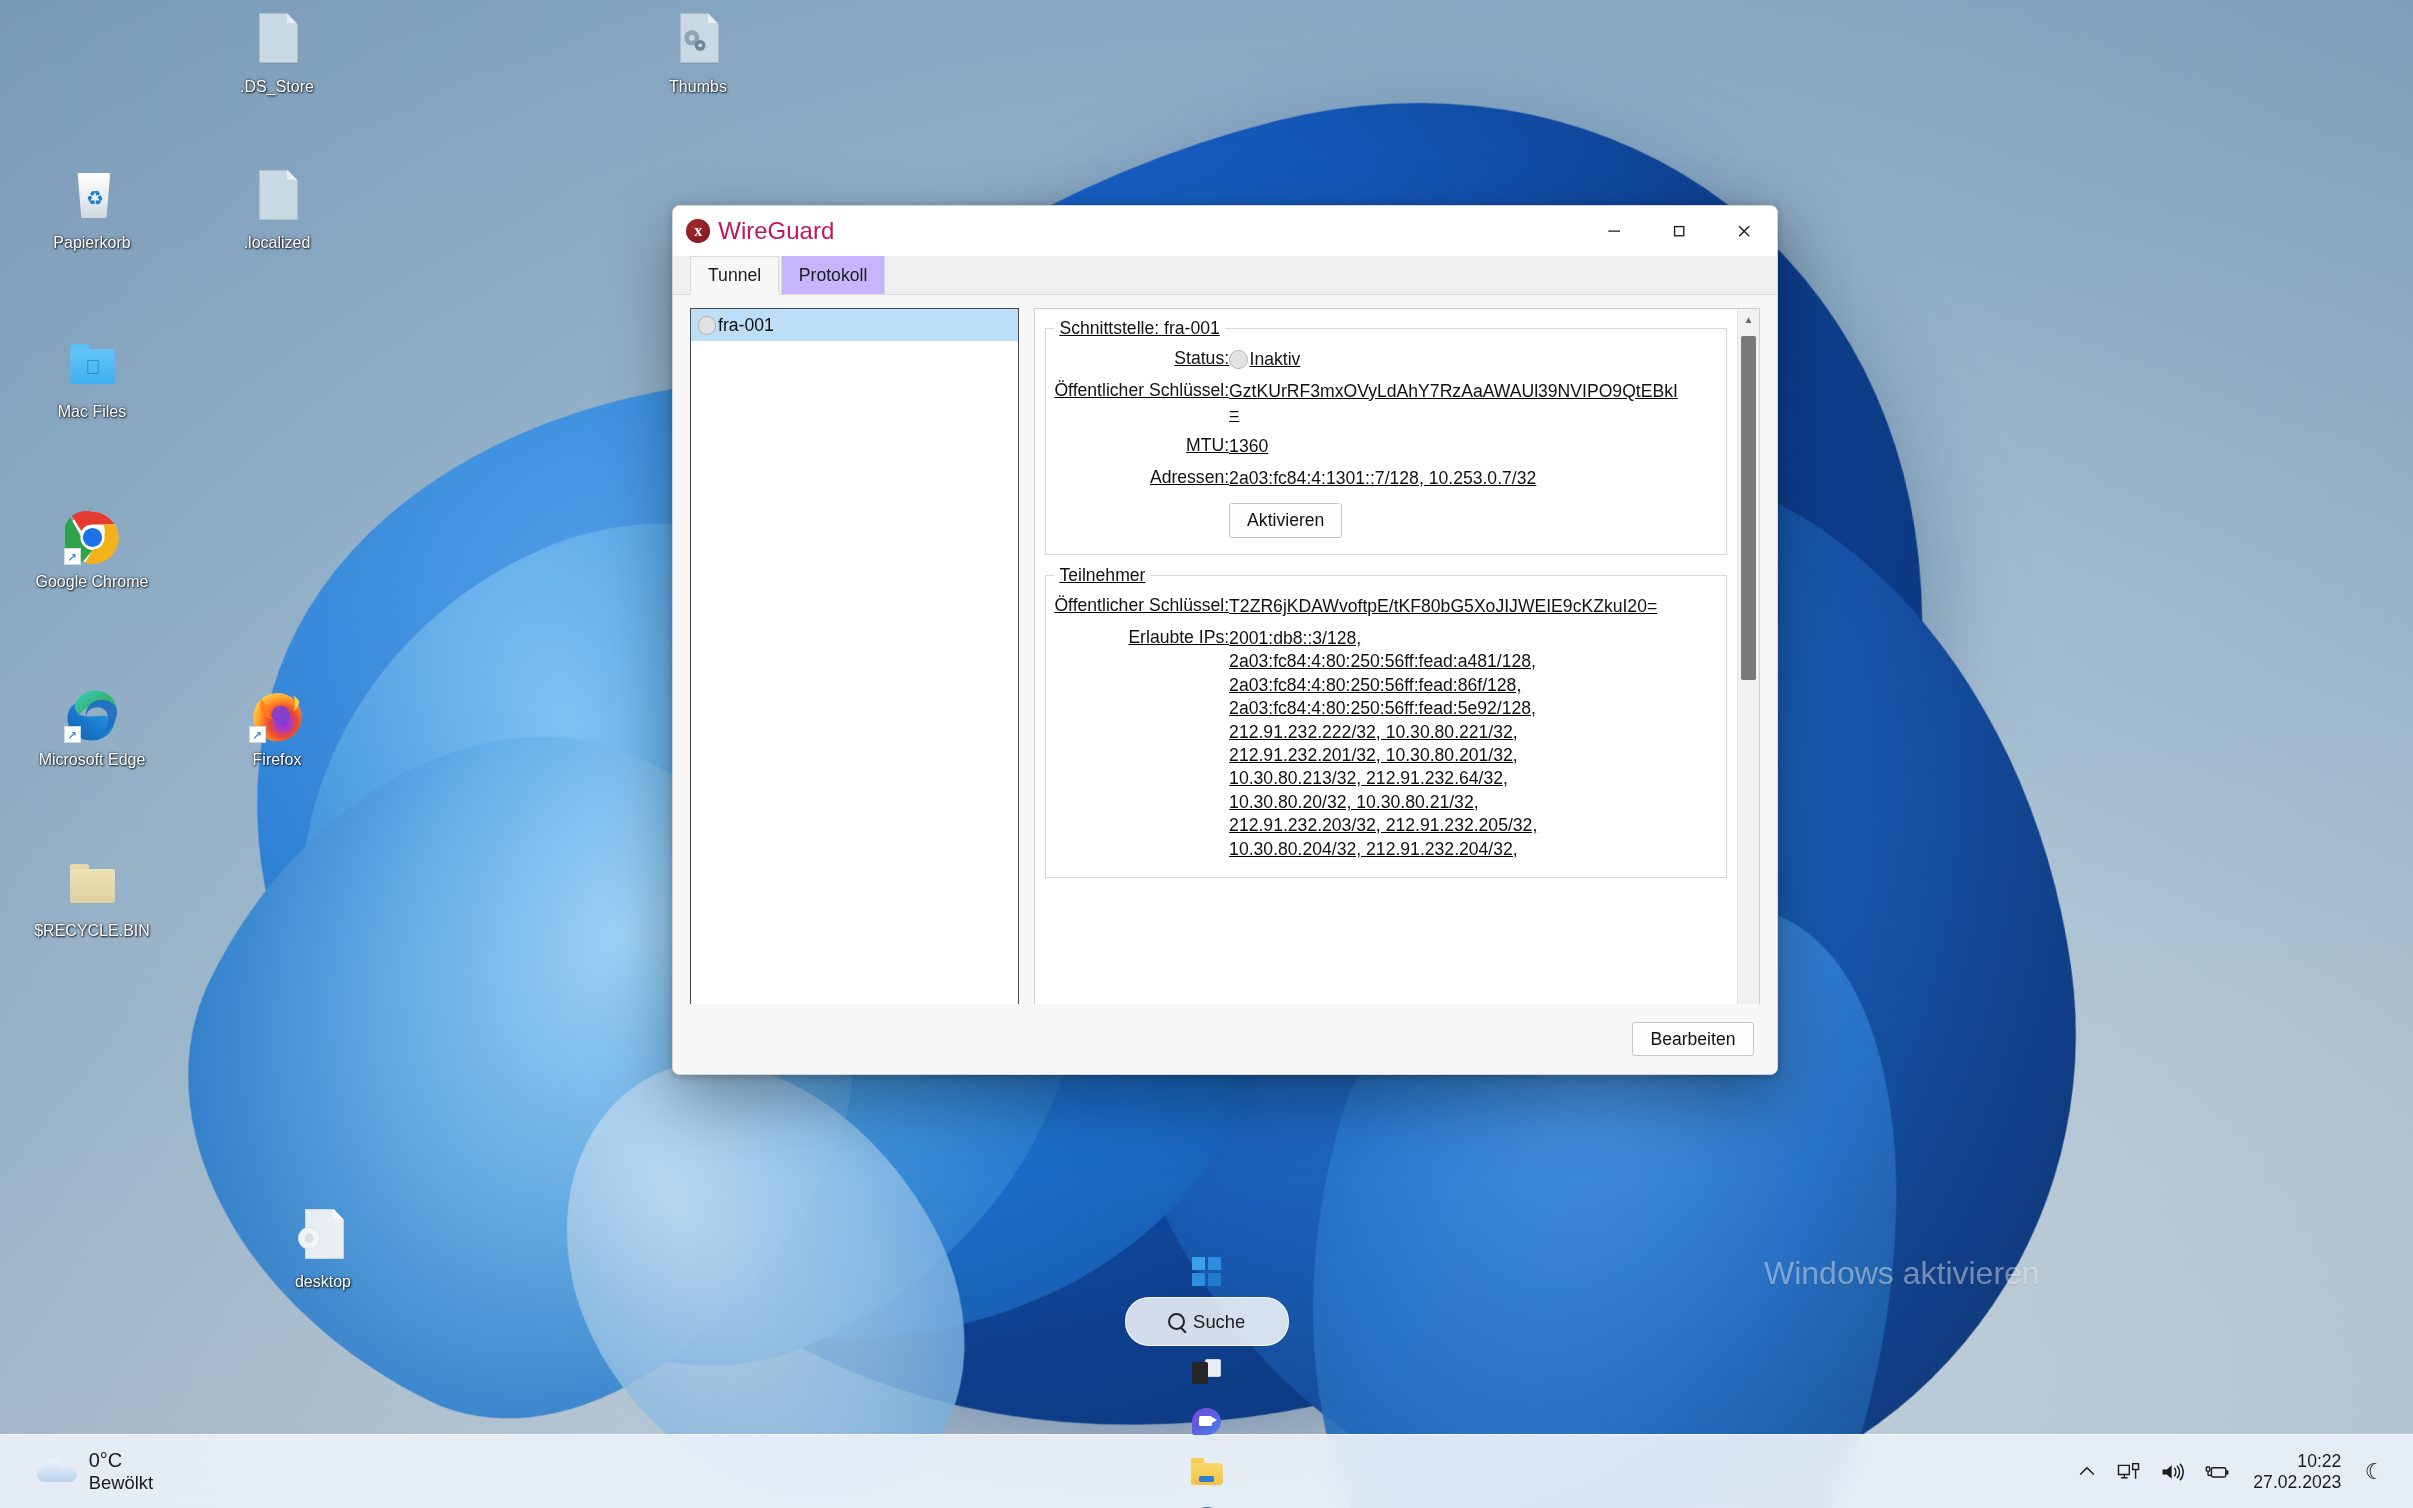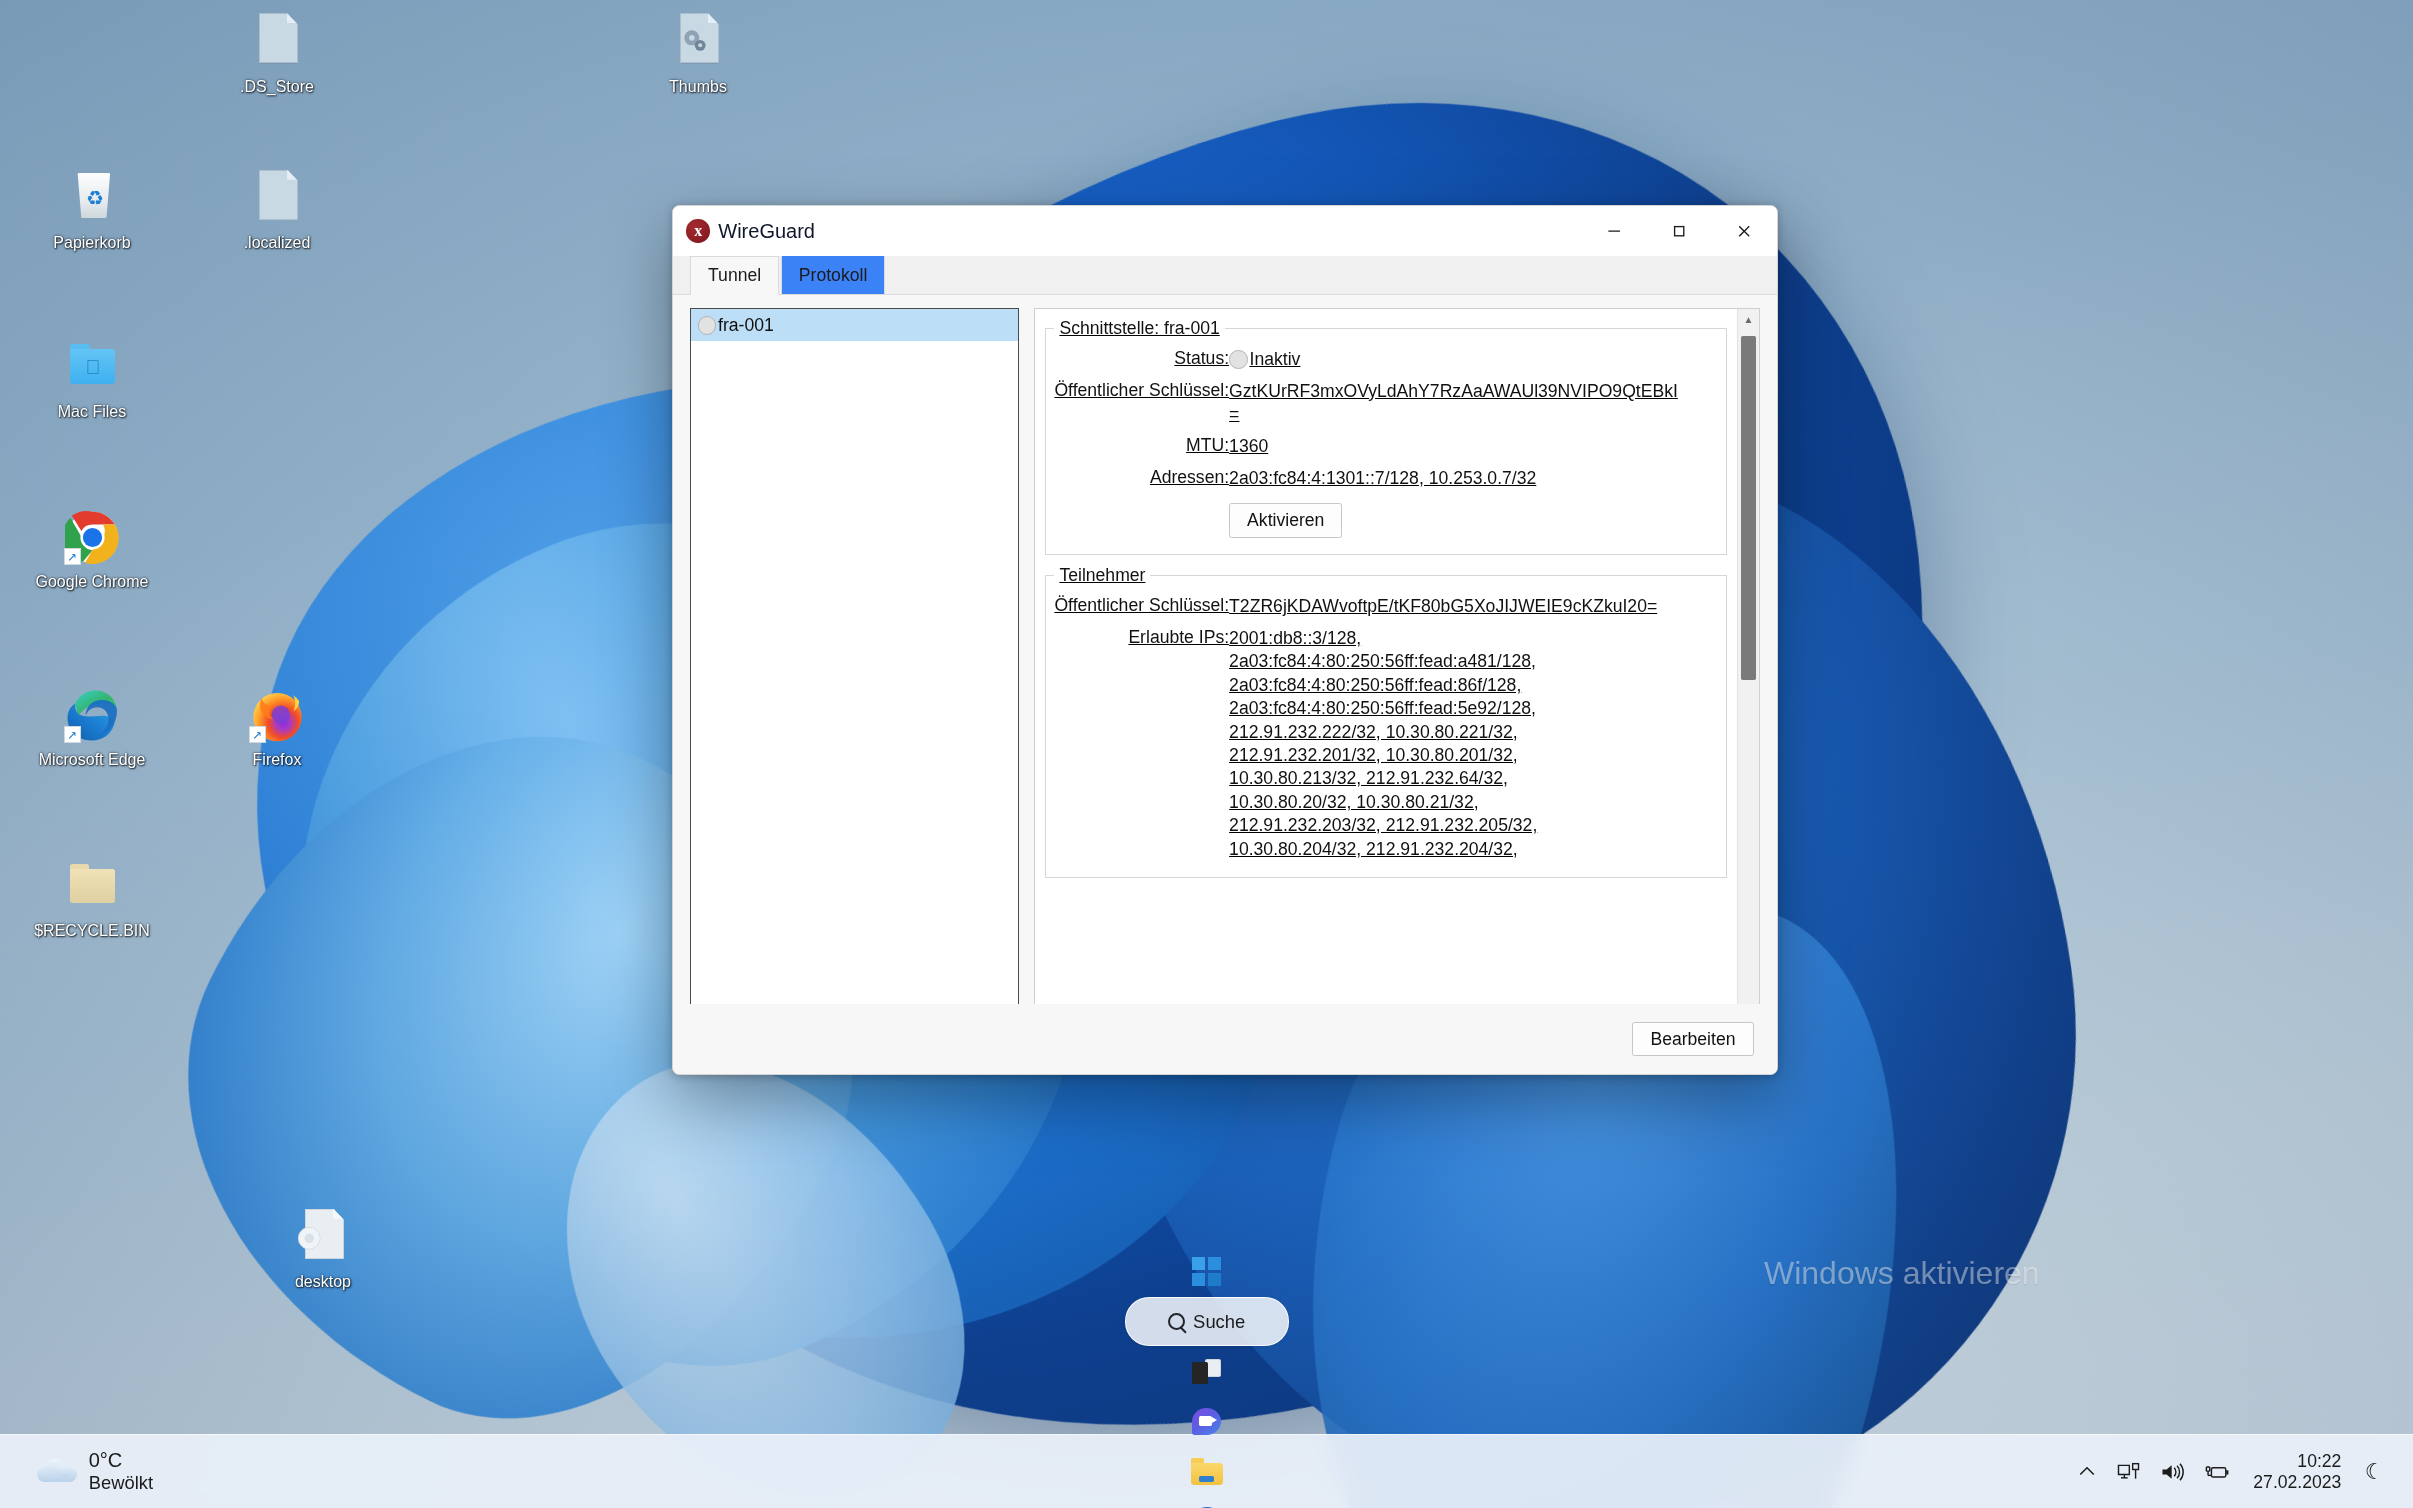--- a/index.html
+++ b/index.html
@@ -192,40 +192,40 @@
     position:relative;
   }
   #wg-title-icon {
     width:23.5px; height:23.5px; margin-left:13.4px; margin-right:8.4px;
     border-radius:50%;
     background: radial-gradient(circle at 35% 30%, #a32a2e 0%, #8f1f25 55%, #78171c 100%);
     display:flex; align-items:center; justify-content:center;
     color:#fff; font-size:16px; font-weight:700;
     font-family:"Liberation Serif", serif;
   }
-  #wg-title-text { font-size:20px; color:#0f172a; }
+  #wg-title-text { font-size:24px; color:#be185d; }
   .wbtns { position:absolute; right:0; top:0; display:flex; height:50px; }
   .wbtn {
     width:65px; height:50px;
     display:flex; align-items:center; justify-content:center;
     font-size:17px; color:#1a1a1a;
   }
 
   #wg-tabstrip {
     height:39px;
     background:#f0f0f0;
     border-bottom:0.8px solid #dadada;
     display:flex; align-items:flex-end;
     padding-left:17px;
   }
   .wtab {
     height:39px; padding:0 17px;
     display:flex; align-items:center;
     font-size:17.6px; color:#1b1b1b;
-    background:#3b82f6;
+    background:#c4b5fd;
     border:0.8px solid #dadada;
     border-bottom:none;
     margin-right:1.7px;
   }
   .wtab.active {
     background:#f7f7f7;
     border-bottom:0.8px solid #f7f7f7;
     margin-bottom:-0.8px;
   }
 

